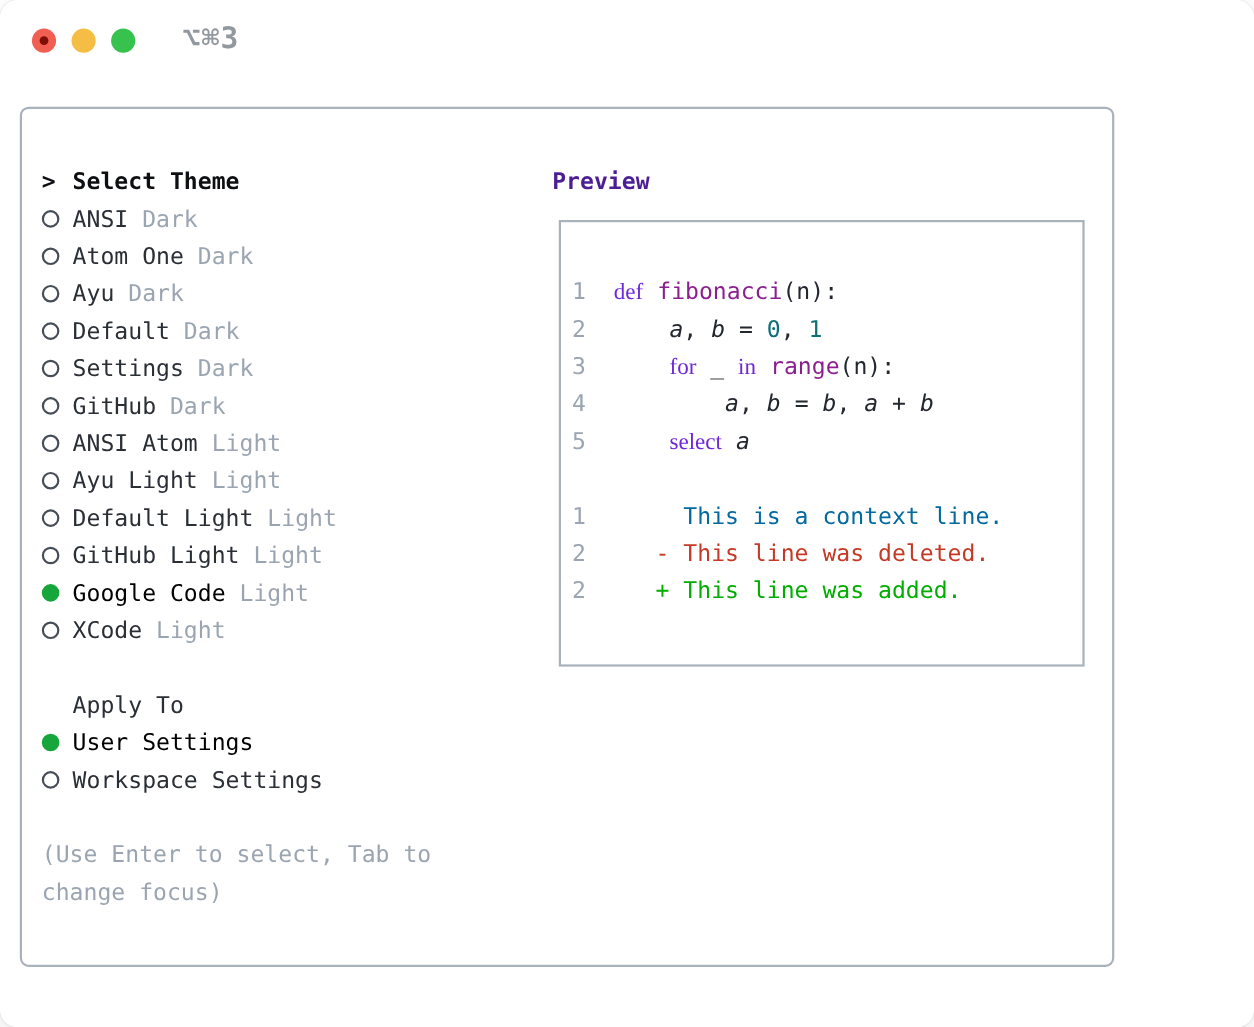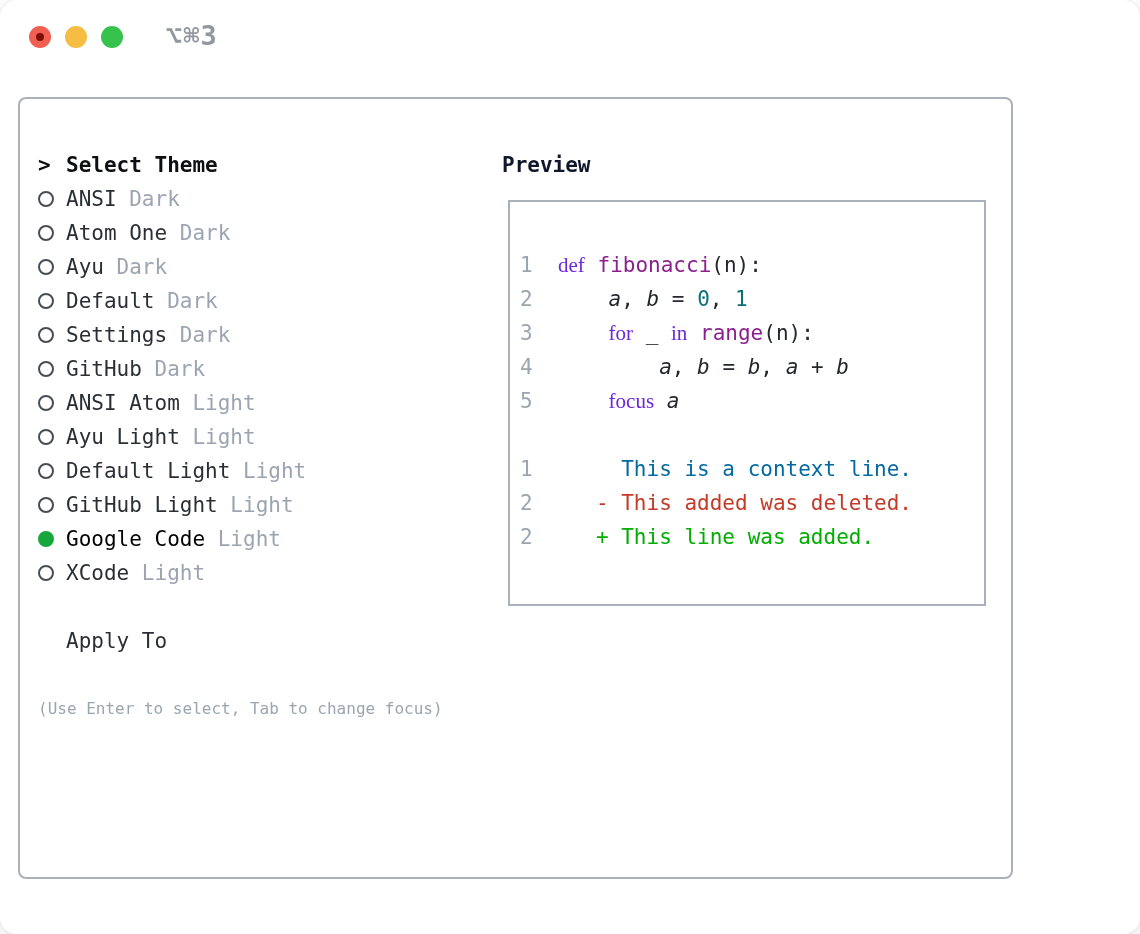--- a/index.html
+++ b/index.html
@@ -44,27 +44,27 @@
   .hdr { font-weight:700; color:#0d0f12; }
   .radio {
     width:16px; height:16px; border-radius:50%;
     border:2px solid #464d56; background:transparent;
   }
   .radio.sel { background:#17a63b; border-color:#17a63b; }
   .t-name { color:#2a2f36; }
   .t-name.sel { color:#000000; }
   .t-variant { color:#9aa5b1; }
   .help {
-    width:440px; font-size:16px; line-height:34px; color:#9aa5b1;
+    width:440px; font-size:21px; line-height:34px; color:#9aa5b1;
     white-space:normal;
   }
   
   .preview-hdr {
     position:absolute; left:482px; top:49px; height:34px; display:flex;
-    align-items:center; font-size:21px; font-weight:700; color:#0f172a;
+    align-items:center; font-size:21px; font-weight:700; color:#4c1d95;
   }
   .preview-box {
     position:absolute; left:488px; top:101px; width:478px; height:406px;
     border:2px solid #a9b1bb; background:#fff;
     padding:46px 0 0 10px; font-size:21px; overflow:hidden;
   }
   .code-row { height:34px; display:flex; align-items:center; white-space:pre; }
   .lineno { display:inline-block; width:38px; color:#9aa5b1; flex:0 0 38px; }
   .tk-kw  { color:#6d28d9;font-family:Liberation Serif, serif; }
   .tk-fn  { color:#8b1f8f; }
@@ -108,34 +108,38 @@
           <div class="row"><span class="prefix"><span class="radio sel"></span></span><span class="t-name sel">Google Code</span><span class="t-variant"> Light</span></div>
           <div class="row"><span class="prefix"><span class="radio"></span></span><span class="t-name">XCode</span><span class="t-variant"> Light</span></div>
         </div>
 
       <div class="spacer"></div>
 
       <div class="row">
         <span class="prefix"></span>
         <span>Apply To</span>
       </div>
+      <div id="apply-to-list">
+          <div class="row"><span class="prefix"><span class="radio sel"></span></span><span class="t-name sel">User Settings</span></div>
+          <div class="row"><span class="prefix"><span class="radio"></span></span><span class="t-name">Workspace Settings</span></div>
+        </div>
 
       <div class="spacer"></div>
 
       <div class="help">(Use Enter to select, Tab to change focus)</div>
     </div>
 
     <div class="preview-hdr">Preview</div>
 
     <div class="preview-box" id="preview-pane">
         <div class="code-row"><span class="lineno">1</span><span class="tk-kw">def</span><span class="tk-pl"> </span><span class="tk-fn">fibonacci</span><span class="tk-pl">(n):</span></div>
         <div class="code-row"><span class="lineno">2</span><span class="tk-pl">    </span><span class="tk-var">a</span><span class="tk-pl">, </span><span class="tk-var">b</span><span class="tk-pl"> = </span><span class="tk-num">0</span><span class="tk-pl">, </span><span class="tk-num">1</span></div>
         <div class="code-row"><span class="lineno">3</span><span class="tk-pl">    </span><span class="tk-kw">for</span><span class="tk-pl"> _ </span><span class="tk-kw">in</span><span class="tk-pl"> </span><span class="tk-fn">range</span><span class="tk-pl">(n):</span></div>
         <div class="code-row"><span class="lineno">4</span><span class="tk-pl">        </span><span class="tk-var">a</span><span class="tk-pl">, </span><span class="tk-var">b</span><span class="tk-pl"> = </span><span class="tk-var">b</span><span class="tk-pl">, </span><span class="tk-var">a</span><span class="tk-pl"> + </span><span class="tk-var">b</span></div>
-        <div class="code-row"><span class="lineno">5</span><span class="tk-pl">    </span><span class="tk-kw">focus</span><span class="tk-pl"> </span><span class="tk-var">a</span></div>
+        <div class="code-row"><span class="lineno">5</span><span class="tk-pl">    </span><span class="tk-kw">select</span><span class="tk-pl"> </span><span class="tk-var">a</span></div>
         <div class="code-row"><span class="lineno"></span></div>
         <div class="code-row"><span class="lineno">1</span><span class="tk-ctx">     This is a context line.</span></div>
-        <div class="code-row"><span class="lineno">2</span><span class="tk-del">   - This added was deleted.</span></div>
+        <div class="code-row"><span class="lineno">2</span><span class="tk-del">   - This line was deleted.</span></div>
         <div class="code-row"><span class="lineno">2</span><span class="tk-add">   + This line was added.</span></div>
       </div>
 
   </div>
 </div>
 
 </body></html>

